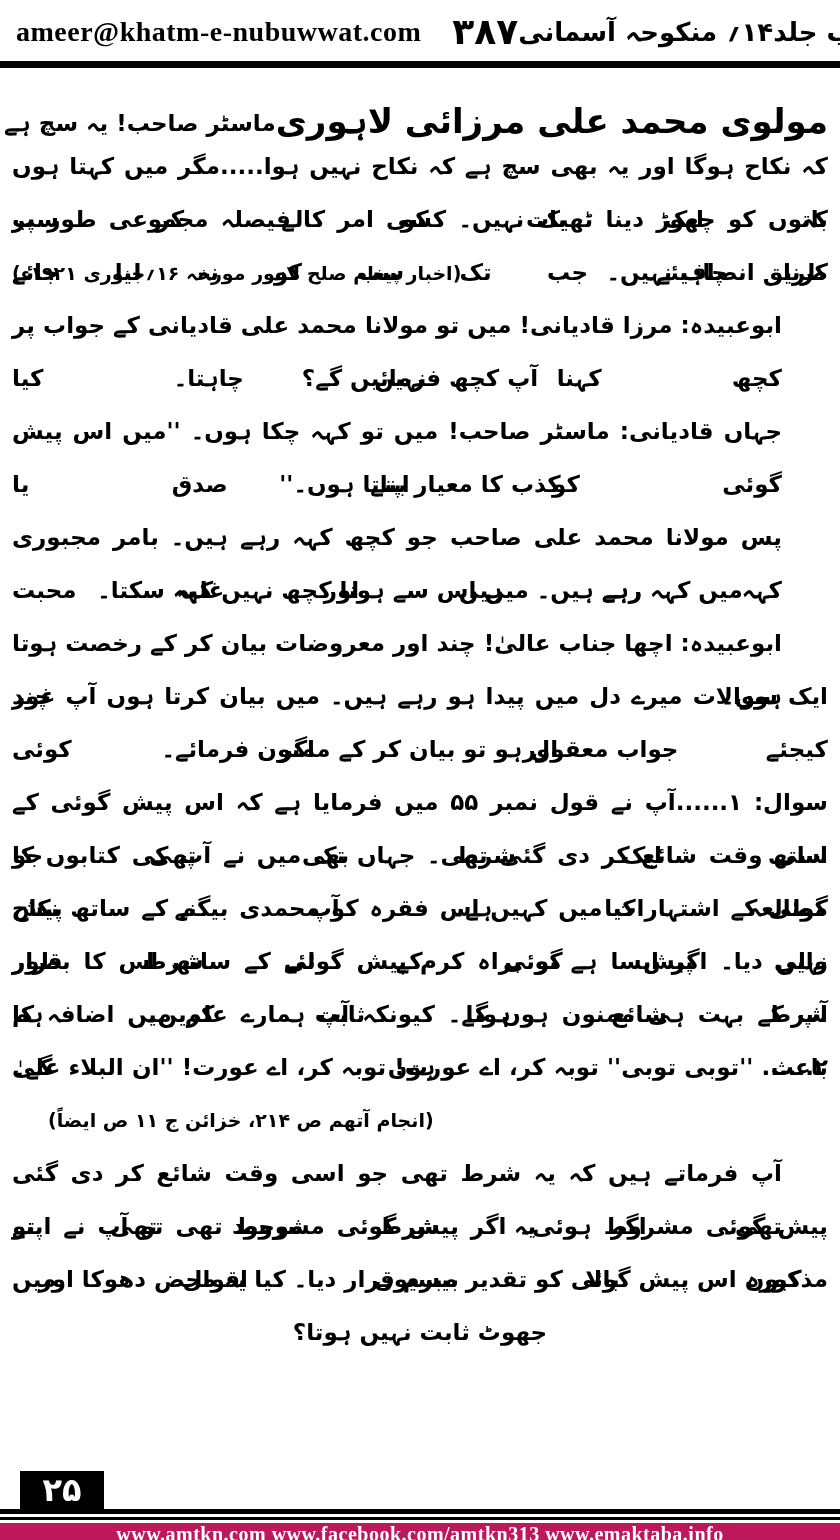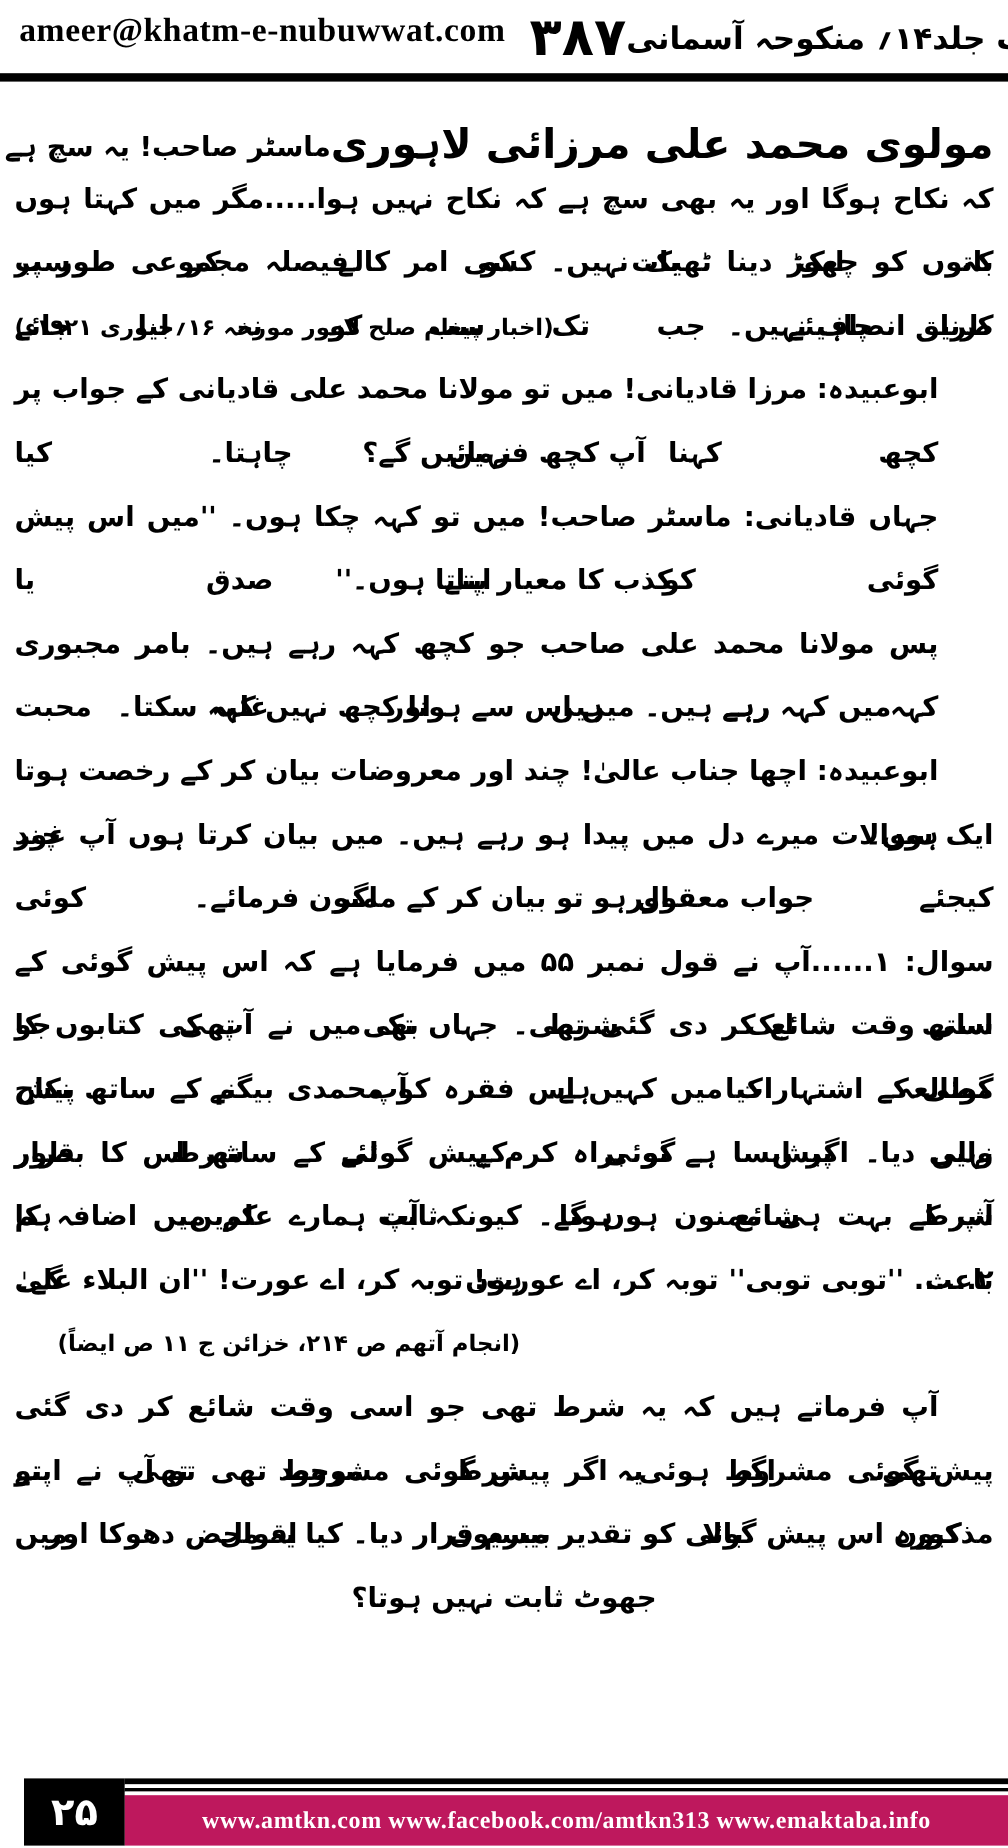--- a/index.html
+++ b/index.html
@@ -6,26 +6,26 @@
   body{
     width:840px;height:1540px;position:relative;overflow:hidden;
     background:#ffffff;color:#000000;
     font-family:"DejaVu Sans",sans-serif;
   }
   
   .header{
     display:flex;justify-content:space-between;align-items:center;
     height:52px;padding:6px 16px 0 16px;
   }
-  .header-left{display:flex;gap:20px;}
+  .header-left{display:flex;align-items:center;gap:31px;}
   .email{
     font-family:"Liberation Serif",serif;font-weight:bold;font-size:28px;
     letter-spacing:.5px;white-space:nowrap;
   }
-  .pagenum-top{font-size:44px;font-weight:bold;line-height:1;}
+  .pagenum-top{font-size:36px;font-weight:bold;line-height:1;}
   .book-title{
     font-size:26px;font-weight:bold;direction:rtl;white-space:nowrap;
   }
   .header-rule{height:7px;background:#000;margin-top:3px;}
   
   .page-body{
     direction:rtl;padding:6px 12px 0 12px;font-weight:bold;
   }
   .first-row{
     display:flex;justify-content:space-between;align-items:flex-end;
@@ -37,22 +37,22 @@
     height:53px;line-height:53px;font-size:23px;overflow:visible;
   }
   .line.justify{text-align:justify;text-align-last:justify;}
   .line.center{text-align:center;}
   .line.indent{padding-right:46px;}
   .line.split{display:flex;justify-content:space-between;align-items:baseline;}
   .line.cite,.cite{font-size:19px;}
   .line.cite{text-align:left;margin-left:36px;}
   
   .footer{
-    position:absolute;left:0;right:0;bottom:2px;height:56px;
-    display:flex;align-items:stretch;
+    position:absolute;left:0;right:0;bottom:2px;height:67px;
+    display:flex;align-items:stretch;flex-direction:column;
   }
   .pagebox{
     width:84px;margin-left:20px;background:#000;color:#fff;
     display:flex;align-items:center;justify-content:center;
     font-size:32px;font-weight:bold;
   }
   .bar{flex:1;display:flex;flex-direction:column;}
   .bar .s-black-thin{height:5px;background:#000;}
   .bar .s-white{height:3px;background:#fff;}
   .bar .s-black-mid{height:3px;background:#000;}

